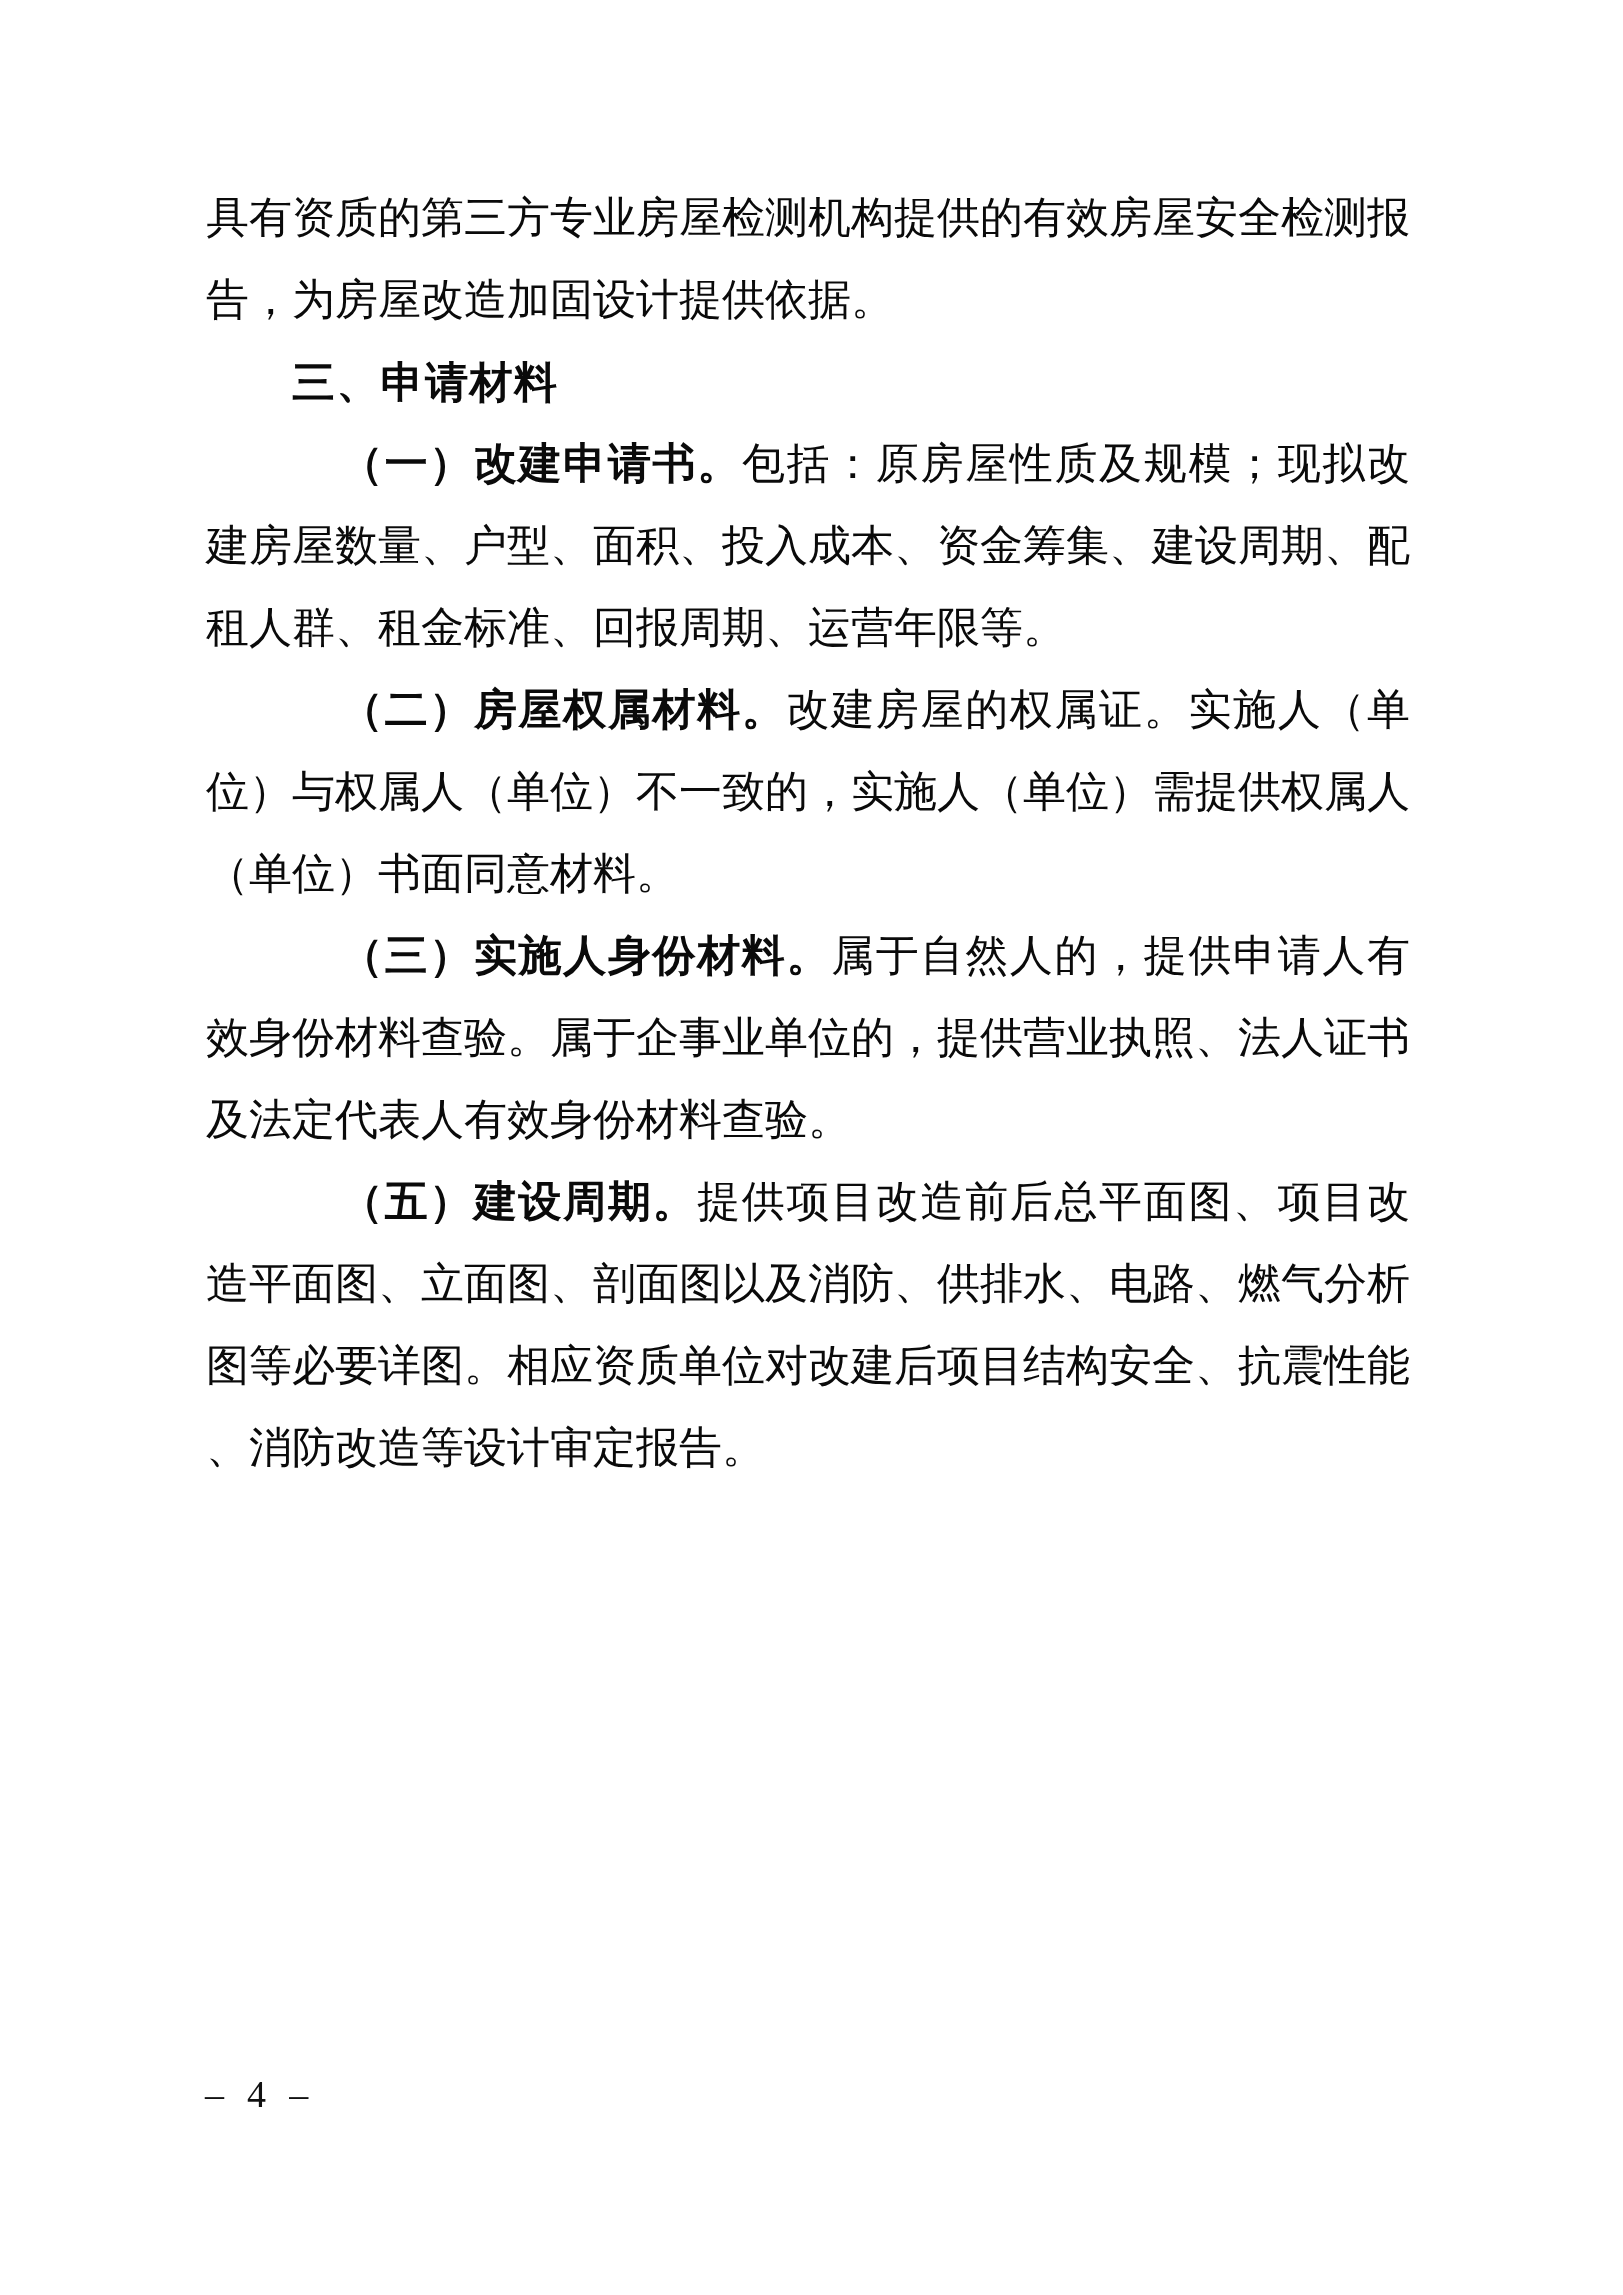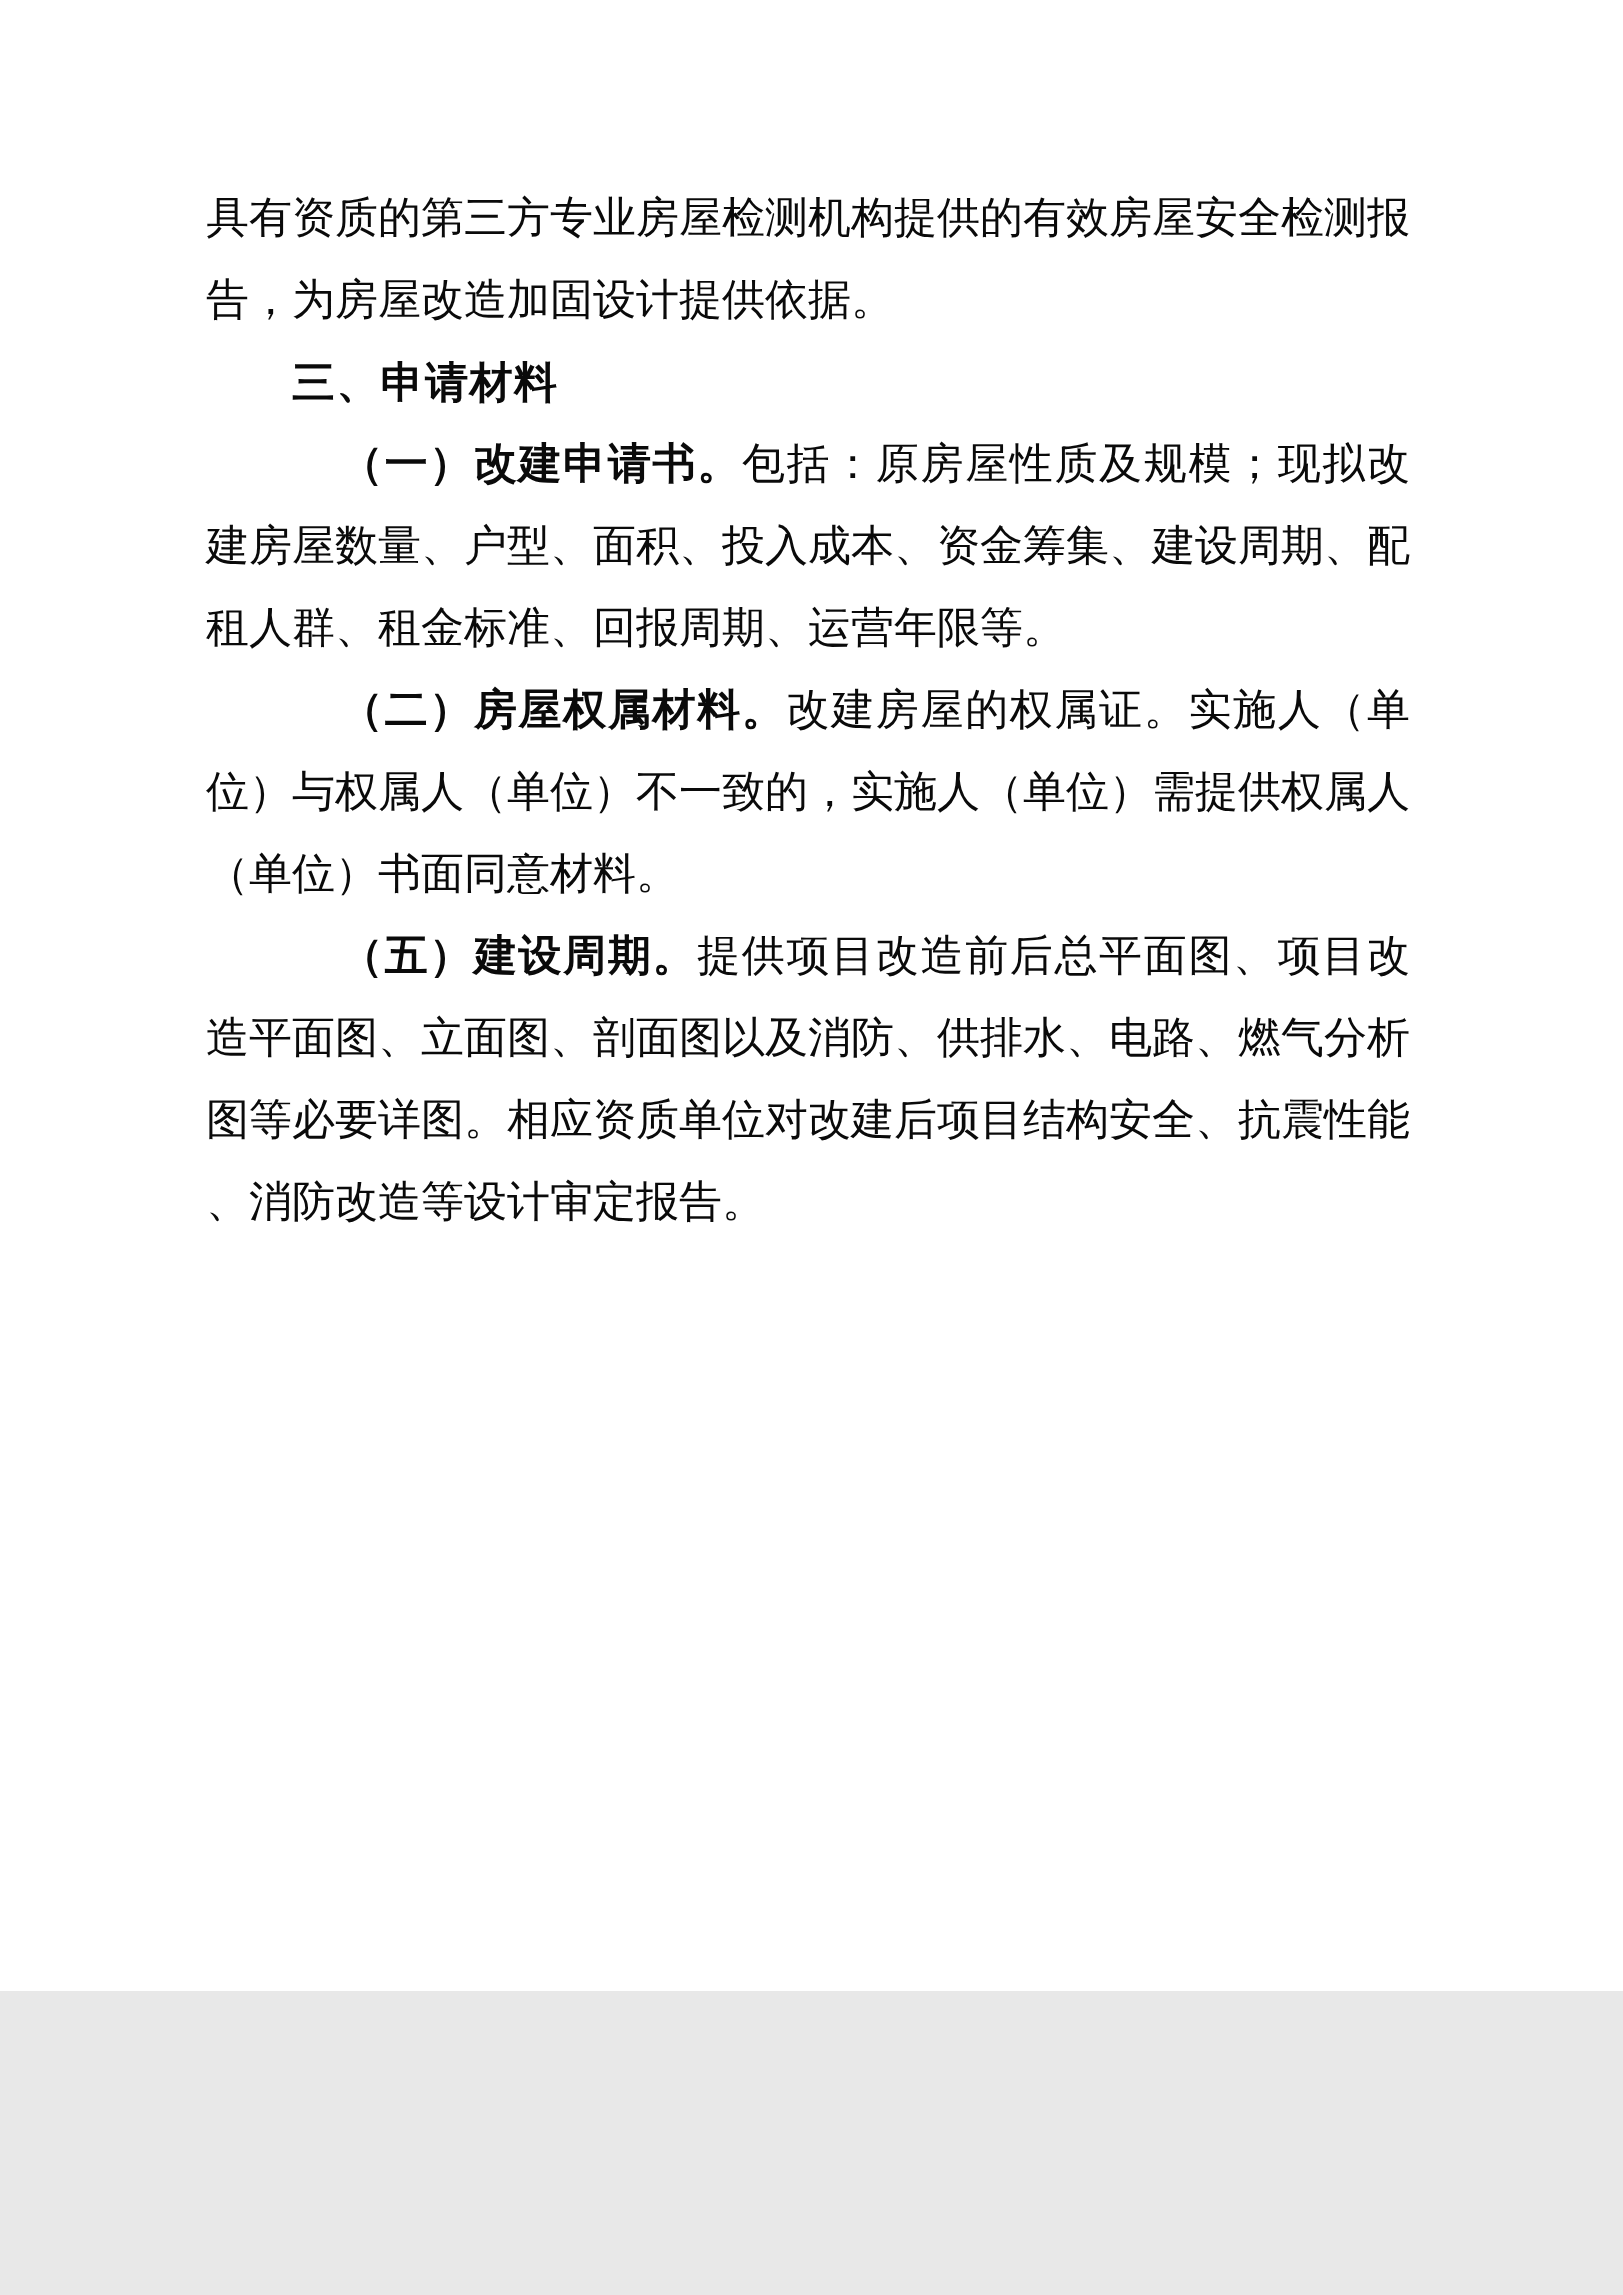--- a/index.html
+++ b/index.html
@@ -3,21 +3,21 @@
 <meta charset="utf-8">
 <style>
   html, body {
     margin: 0;
     padding: 0;
     background: #e8e8e8;
   }
   .page {
     position: relative;
     width: 1623px;
-    height: 1991px;
+    height: 2295px;
     background: #ffffff;
     color: #0a0a0a;
     font-family: "Liberation Serif", "DejaVu Serif", serif;
     overflow: hidden;
   }
   .text-block {
     position: absolute;
     left: 206px;
     top: 177px;
     width: 1204px;
@@ -66,20 +66,21 @@
   <div class="text-block">
 
     <p class="continuation">具有资质的第三方专业房屋检测机构提供的有效房屋安全检测报告，为房屋改造加固设计提供依据。</p>
 
     <p class="heading">三、申请材料</p>
 
     <p class="indent"><span class="item-label">（一）改建申请书。</span><span>包括：原房屋性质及规模；现拟改建房屋数量、户型、面积、投入成本、资金筹集、建设周期、配租人群、租金标准、回报周期、运营年限等。</span></p>
 
     <p class="indent"><span class="item-label">（二）房屋权属材料。</span><span>改建房屋的权属证。实施人（单位）与权属人（单位）不一致的，实施人（单位）需提供权属人（单位）书面同意材料。</span></p>
 
+    <p class="indent"><span class="item-label">（三）实施人身份材料。</span><span>属于自然人的，提供申请人有效身份材料查验。属于企事业单位的，提供营业执照、法人证书及法定代表人有效身份材料查验。</span></p>
 
 
     <p class="indent"><span class="item-label">（五）建设周期。</span><span>提供项目改造前后总平面图、项目改造平面图、立面图、剖面图以及消防、供排水、电路、燃气分析图等必要详图。相应资质单位对改建后项目结构安全、抗震性能、消防改造等设计审定报告。</span></p>
 
 
   </div>
 
   <div class="page-number">– 4 –</div>
 </div>
 

